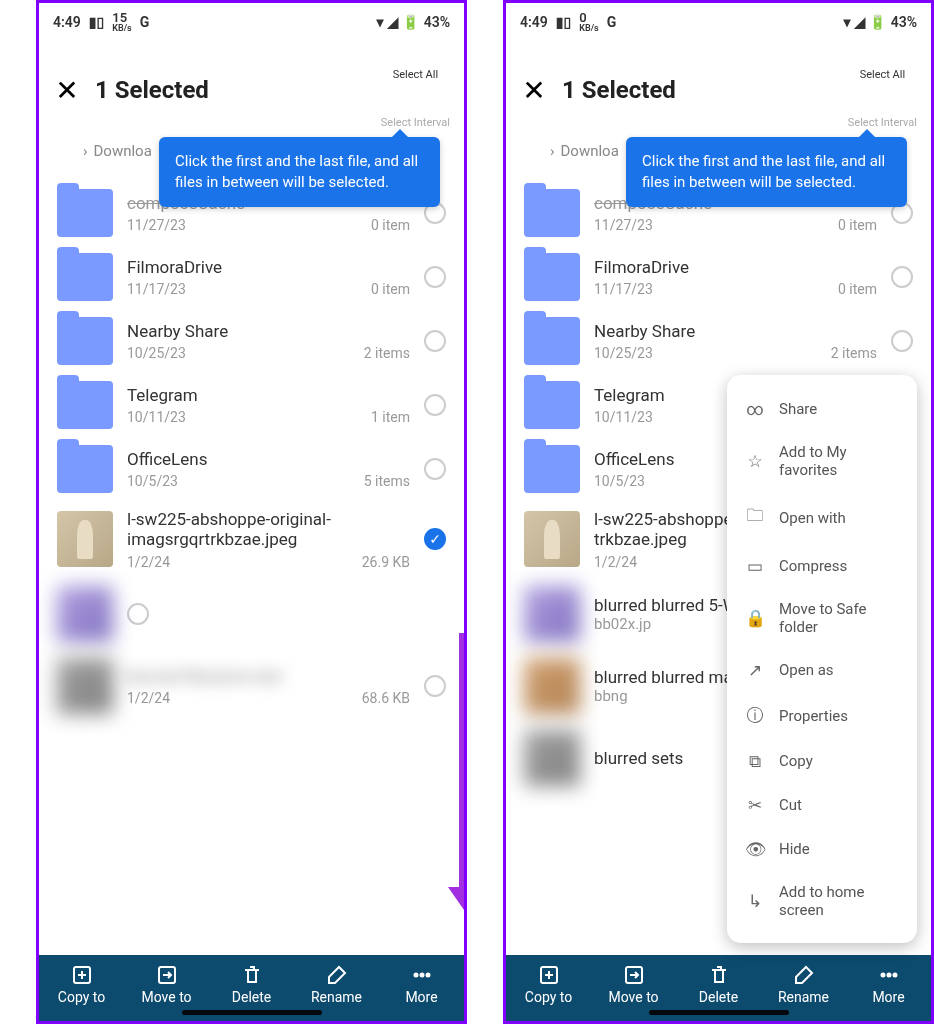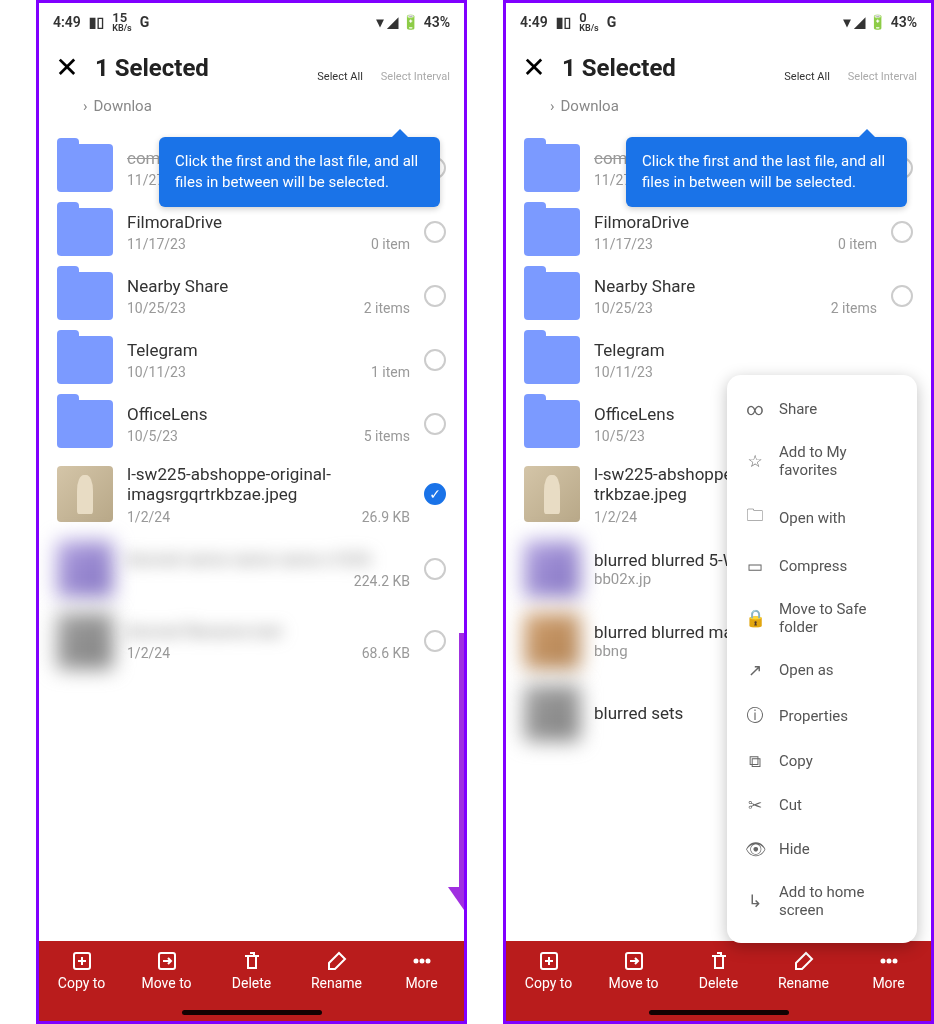--- a/index.html
+++ b/index.html
@@ -7,21 +7,21 @@
   .phone { width: 467px; height: 1024px; border: 3px solid #8000ff; background: #fff; position: relative; overflow: hidden; margin-left: 36px; }
   .status-bar { display: flex; align-items: center; justify-content: space-between; padding: 8px 14px; font-size: 14px; font-weight: 600; color: #333; }
   .status-left { display: flex; align-items: center; gap: 8px; }
   .status-right { display: flex; align-items: center; gap: 4px; }
   .status-kbs { font-size: 9px; line-height: 1; }
   .status-kbs .num { font-size: 13px; display: block; }
   
   .selection-header { display: flex; align-items: center; padding: 10px 14px 6px; gap: 14px; }
   .close-x { font-size: 28px; font-weight: 300; cursor: pointer; width: 28px; text-align: center; }
   .sel-title { font-size: 24px; flex: 1; color: #222; font-weight: bold; }
-  .sel-actions { display: flex; gap: 18px; }
+  .sel-actions { display: flex; gap: 18px; flex-direction: column; }
   .sel-action { text-align: center; font-size: 11px; color: #333; }
   .sel-action.disabled { color: #aaa; }
   .sel-action .ic { font-size: 20px; line-height: 1; display: block; margin-bottom: 2px; }
   .sel-check-ic { color: #1a73e8; width: 30px; }
   .sel-interval-ic { color: #aaa; width: 30px; }
 
   .breadcrumb { display: flex; align-items: center; gap: 6px; padding: 6px 18px; color: #888; font-size: 15px; }
   .home-ic { color: #bbb; }
 
   .tooltip { position: absolute; top: 134px; left: 120px; right: 24px; background: #1a73e8; color: #fff; padding: 14px 16px; border-radius: 6px; font-size: 15px; line-height: 1.4; z-index: 5; box-shadow: 0 2px 6px rgba(0,0,0,0.2);}
@@ -38,21 +38,21 @@
   .thumb.blur2 { background: linear-gradient(135deg,#d0a070,#b08050); filter: blur(10px); }
   .thumb.blur3 { background: linear-gradient(135deg,#507050,#305030); filter: blur(10px); }
   .thumb.blur4 { background: linear-gradient(135deg,#a0a0a0,#808080); filter: blur(10px); }
   .file-info { flex: 1; min-width: 0; }
   .file-name { font-size: 17px; color: #333; white-space: nowrap; overflow: hidden; text-overflow: ellipsis; }
   .file-name.blurred { filter: blur(8px); color:#777; }
   .file-meta { display: flex; justify-content: space-between; font-size: 14px; color: #999; margin-top: 4px; }
   .radio { width: 22px; height: 22px; border: 2px solid #ccc; border-radius: 50%; flex-shrink: 0; }
   .radio.checked { background: #1a73e8; border-color: #1a73e8; color: #fff; display: flex; align-items: center; justify-content: center; font-size: 14px; }
 
-  .bottom-bar { position: absolute; bottom: 0; left: 0; right: 0; background: #b91c1c; display: flex; height: 80px; }
+  .bottom-bar { position: absolute; bottom: 0; left: 0; right: 0; background: #0c4a6e; display: flex; height: 66px; }
   .bottom-btn { flex: 1; color: #fff; text-align: center; padding: 8px 0; font-size: 14px; }
   .bottom-btn .bic { display: block; margin: 0 auto 2px; width:24px; height:24px; }
   .bottom-indicator { position:absolute; bottom:6px; left:50%; transform:translateX(-50%); width:140px; height:5px; background:#000; border-radius:3px; opacity:0.9; z-index:20;}
 
   .arrow { position: absolute; width: 14px; background: #a030e0; z-index: 30; }
   .arrow::after { content: ''; position: absolute; bottom: -22px; left: -11px; width: 0; height: 0; border-left: 18px solid transparent; border-right: 18px solid transparent; border-top: 26px solid #a030e0; }
   .arrow.a1 { left: 420px; top: 630px; height: 258px; }
 
   .popup { position: absolute; right: 14px; bottom: 78px; width: 190px; background: #fff; border-radius: 14px; box-shadow: 0 4px 16px rgba(0,0,0,0.25); padding: 12px 0; z-index: 10; }
   .popup-item { display: flex; align-items: center; gap: 14px; padding: 12px 18px; color: #555; font-size: 15px; }
@@ -169,27 +169,20 @@
         <div class="file-name" style="white-space:normal; line-height:1.2;">l-sw225-abshoppe-original-imagsrgqrtrkbzae.jpeg</div>
         <div class="file-meta">
             <span>1/2/24</span>
             <span>26.9 KB</span>
           </div>
       </div>
       <div class="radio checked">✓</div>
     </div>
     <div class="file-row">
       <div class="thumb blur1"></div>
-      <div class="file-info">
-        <div class="file-name blurred">blurred name name name x1026</div>
-        <div class="file-meta">
-            <span></span>
-            <span>224.2 KB</span>
-          </div>
-      </div>
       <div class="radio"></div>
     </div>
     <div class="file-row">
       <div class="thumb blur4"></div>
       <div class="file-info">
         <div class="file-name blurred">blurred filename text</div>
         <div class="file-meta">
             <span>1/2/24</span>
             <span>68.6 KB</span>
           </div>

